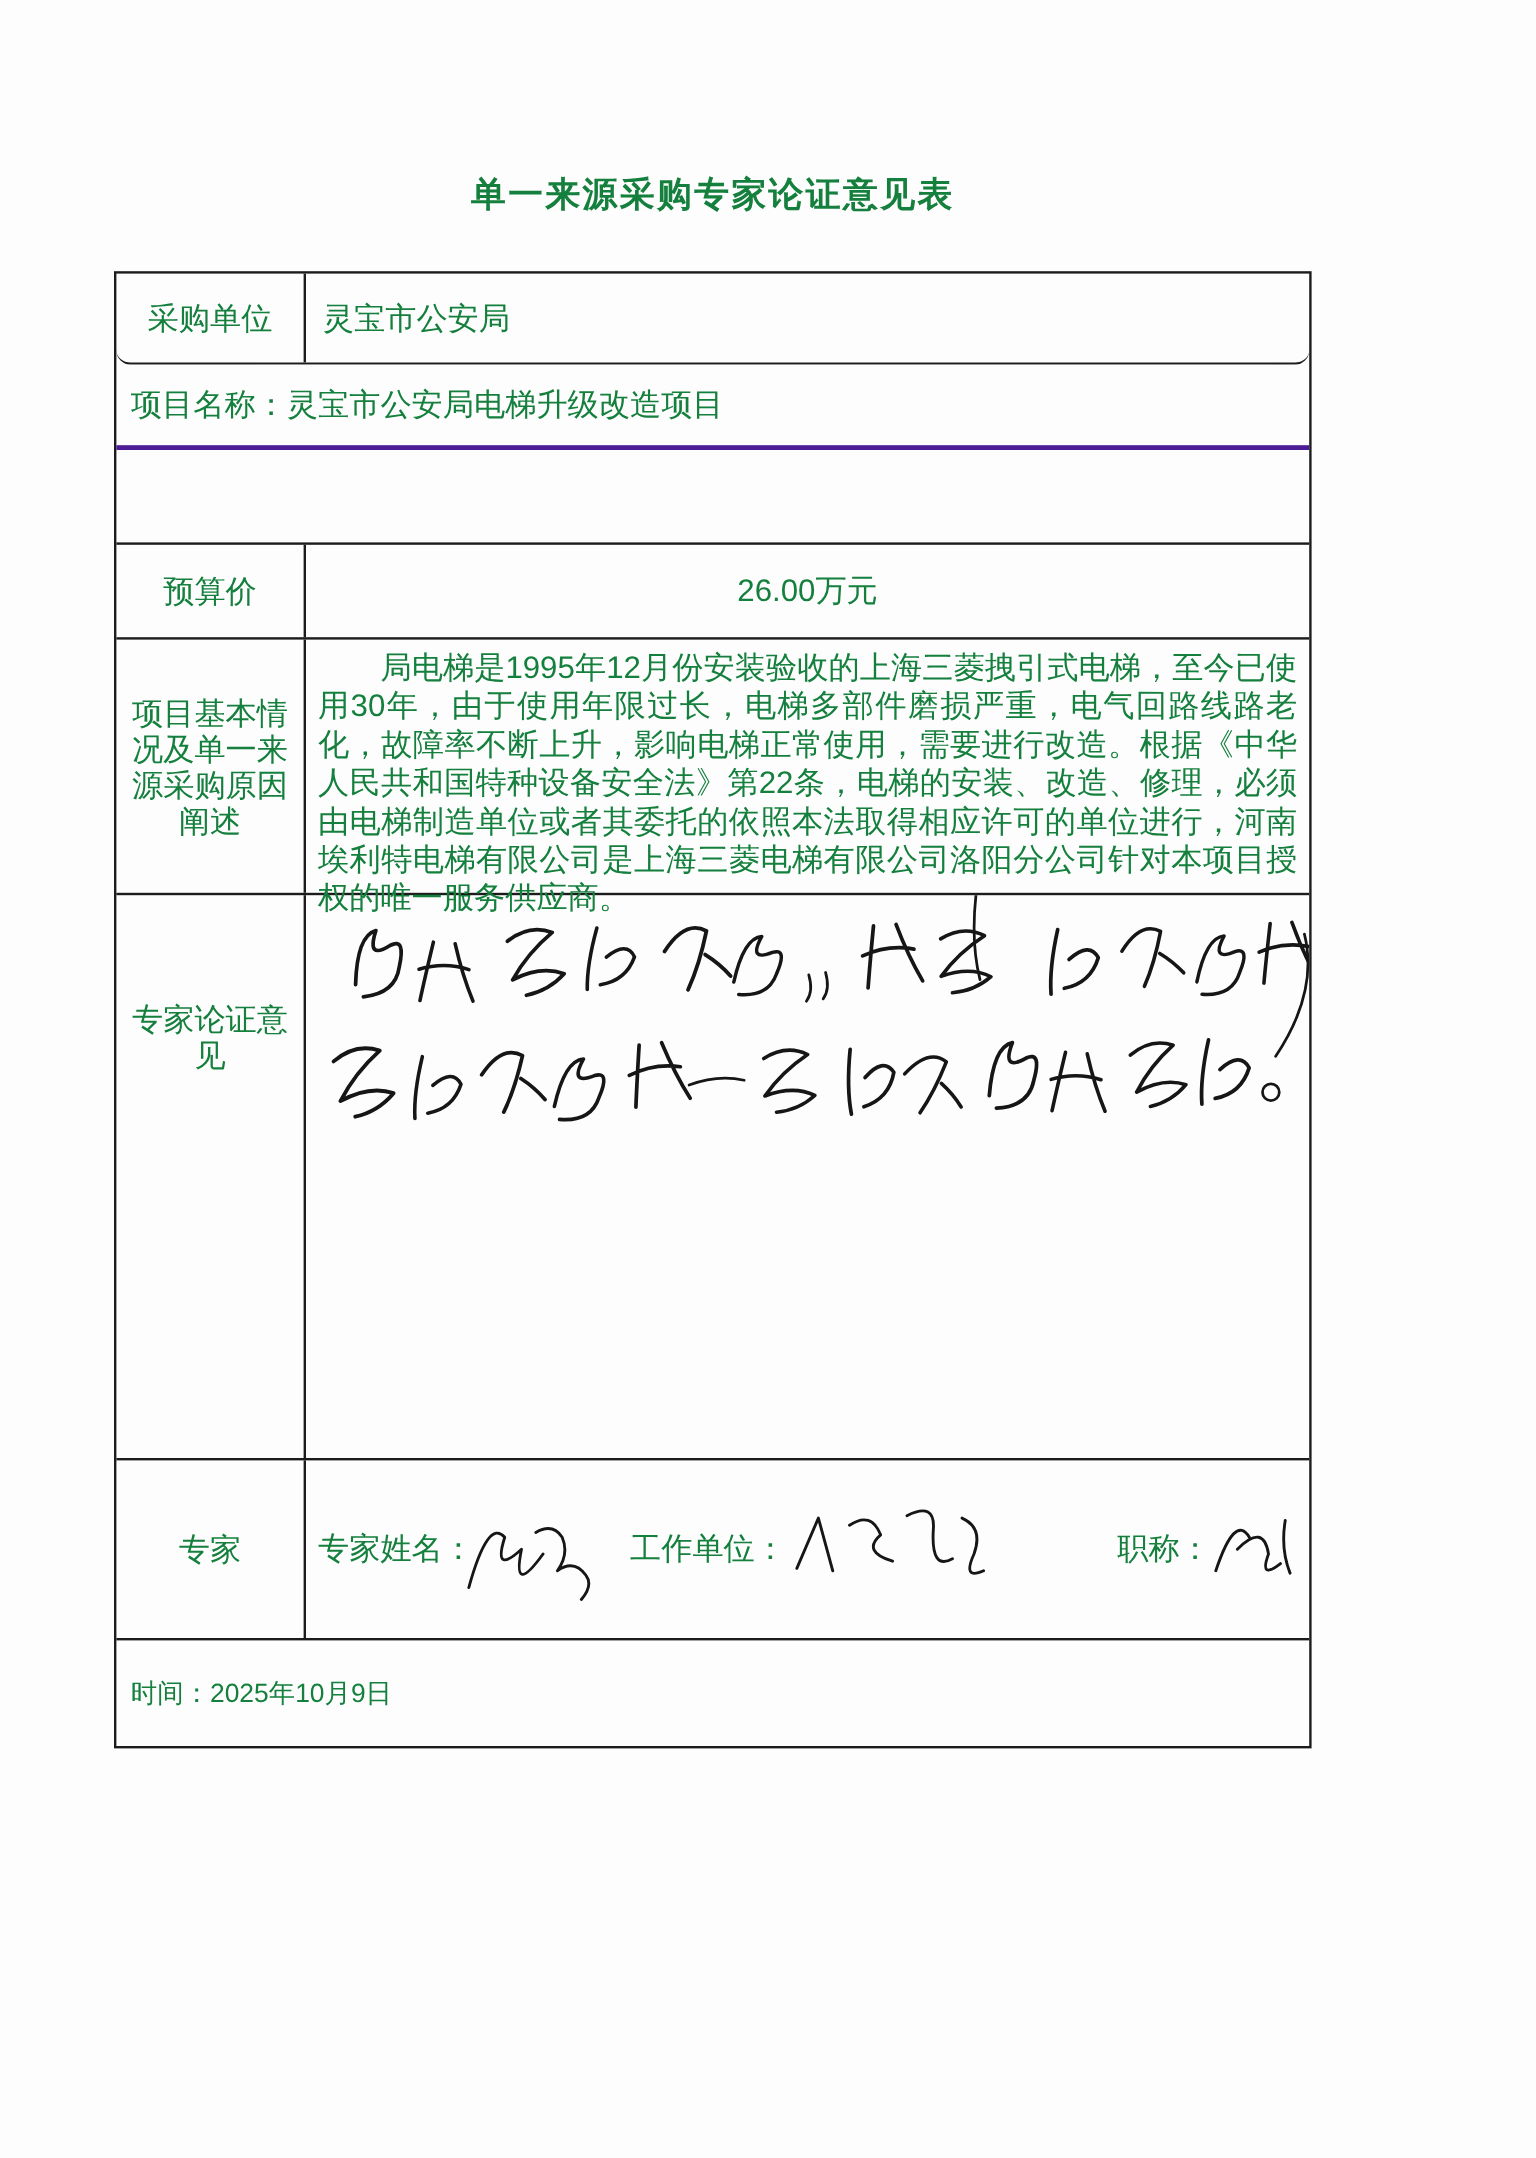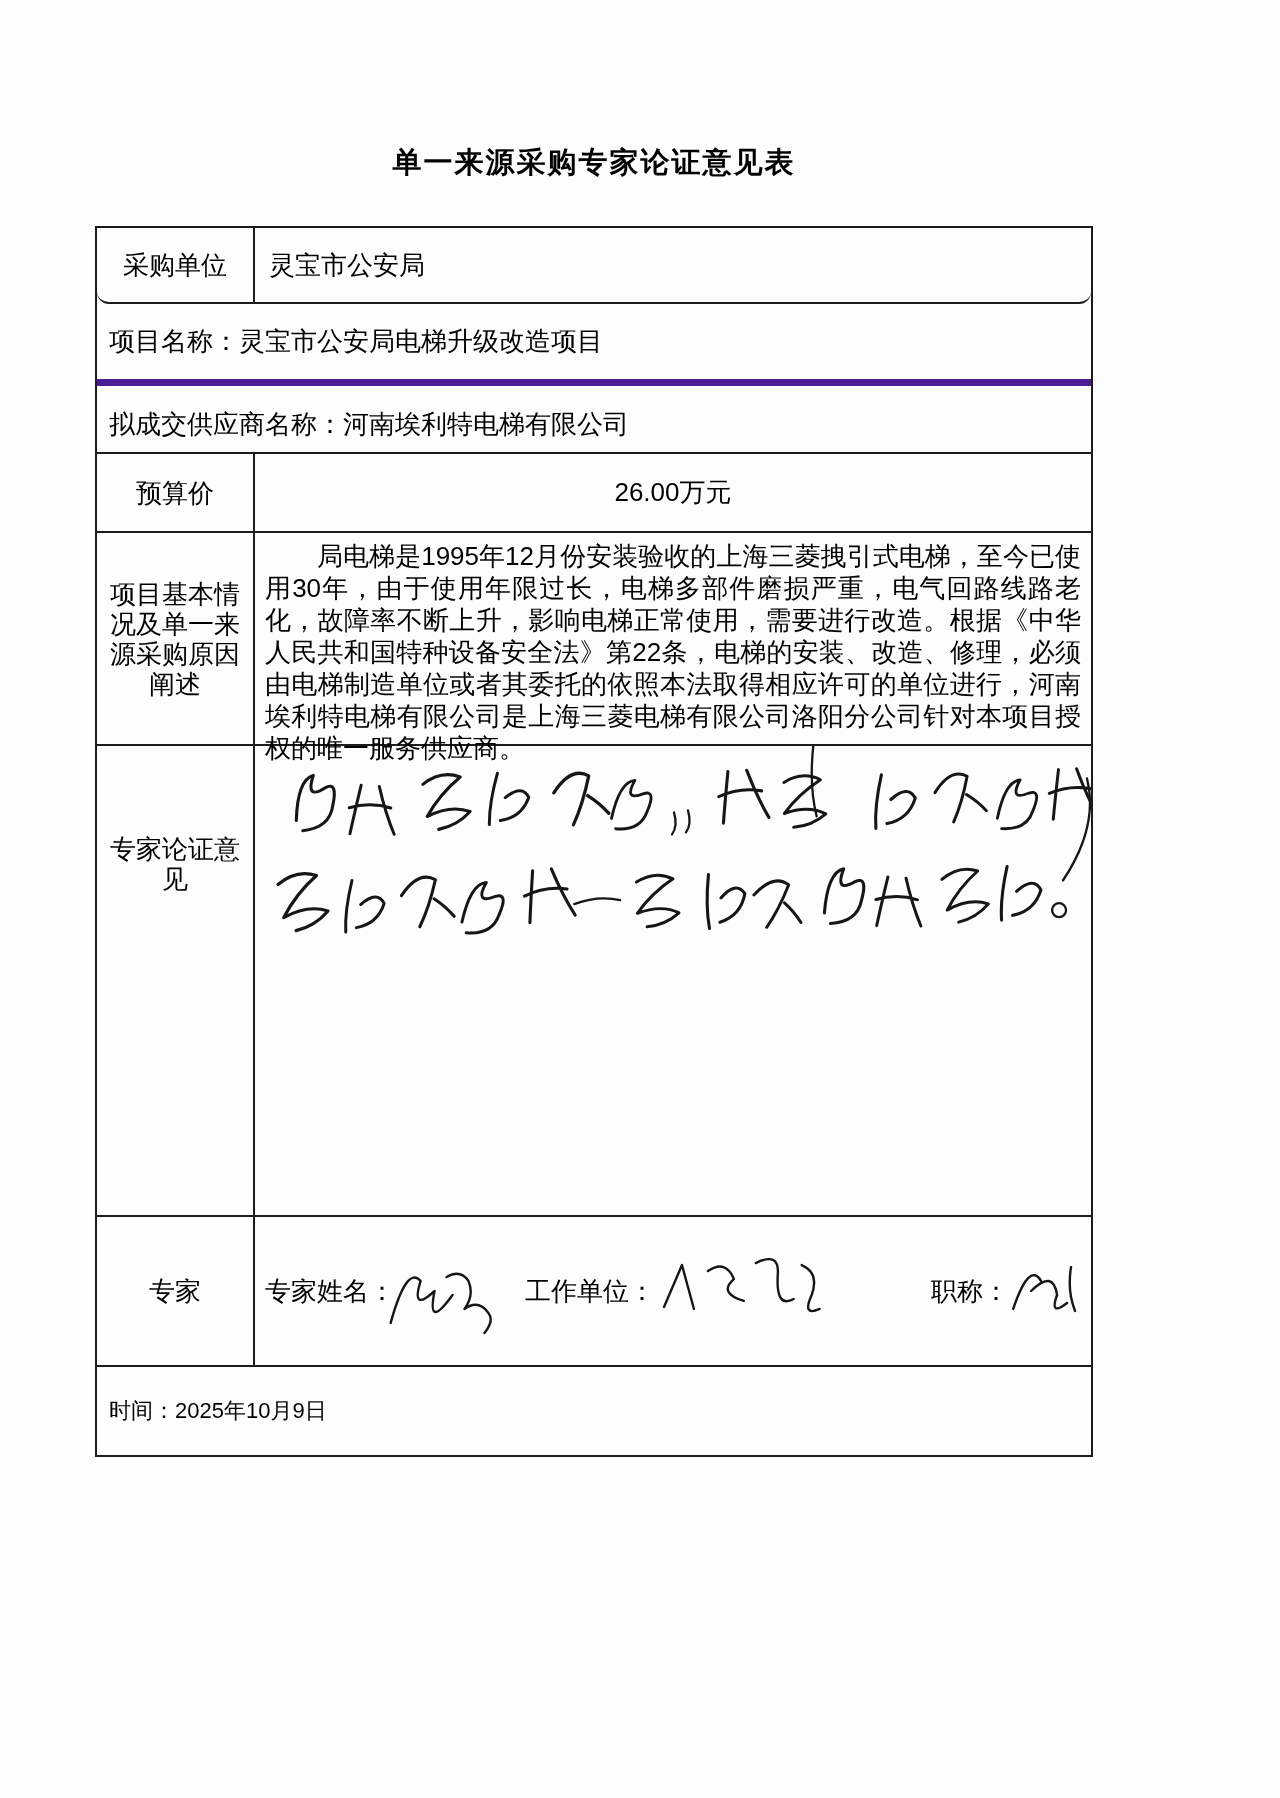--- a/index.html
+++ b/index.html
@@ -1,21 +1,21 @@
 <!DOCTYPE html>
 <html><head>
 <meta charset="utf-8">
 <style>
   html,body{margin:0;padding:0;background:#e9e9e9;}
   .sheet{
     position:relative;
     width:1280px;height:1798px;
     background:#fdfdfd;
     font-family:"Liberation Sans", sans-serif;
-    color:#000000;
+    color:#15803d;
     overflow:hidden;
   }
   .doc-title{
     position:absolute;
     left:95px;top:143px;width:998px;
     text-align:center;
     font-size:29px;font-weight:700;letter-spacing:2px;
   }
   .form-table{
     position:absolute;
@@ -41,21 +41,21 @@
 
   .r1{height:76px;border-radius:12px;}
   .r2{height:150px;}
   .r3{height:79px;}
   .r4{height:213px;}
   .r5{height:471px;}
   .r6{height:150px;}
   .r7{height:88px;}
 
   .subrow-top{
-    height:82px;border-bottom:7px solid #4c1d95;
+    height:71px;border-bottom:4px solid #4c1d95;
     display:flex;align-items:center;padding-left:12px;box-sizing:border-box;
   }
   .subrow-bottom{
     height:77px;display:flex;align-items:center;padding-left:12px;box-sizing:border-box;
   }
 
   .reason-text{
     padding:7px 10px 0 10px;
     font-size:26px;line-height:32px;
     text-indent:2em;
@@ -86,21 +86,20 @@
   <div class="form-table">
 
     <div class="row r1">
       <div class="label-cell">采购单位</div>
       <div class="content-cell v-center pad-left">灵宝市公安局</div>
     </div>
 
     <div class="row r2">
       <div class="content-cell">
         <div class="subrow-top">项目名称：灵宝市公安局电梯升级改造项目</div>
-        <div class="subrow-bottom">拟成交供应商名称：河南埃利特电梯有限公司</div>
       </div>
     </div>
 
     <div class="row r3">
       <div class="label-cell">预算价</div>
       <div class="content-cell hv-center">26.00万元</div>
     </div>
 
     <div class="row r4">
       <div class="label-cell">项目基本情况及单一来源采购原因阐述</div>

